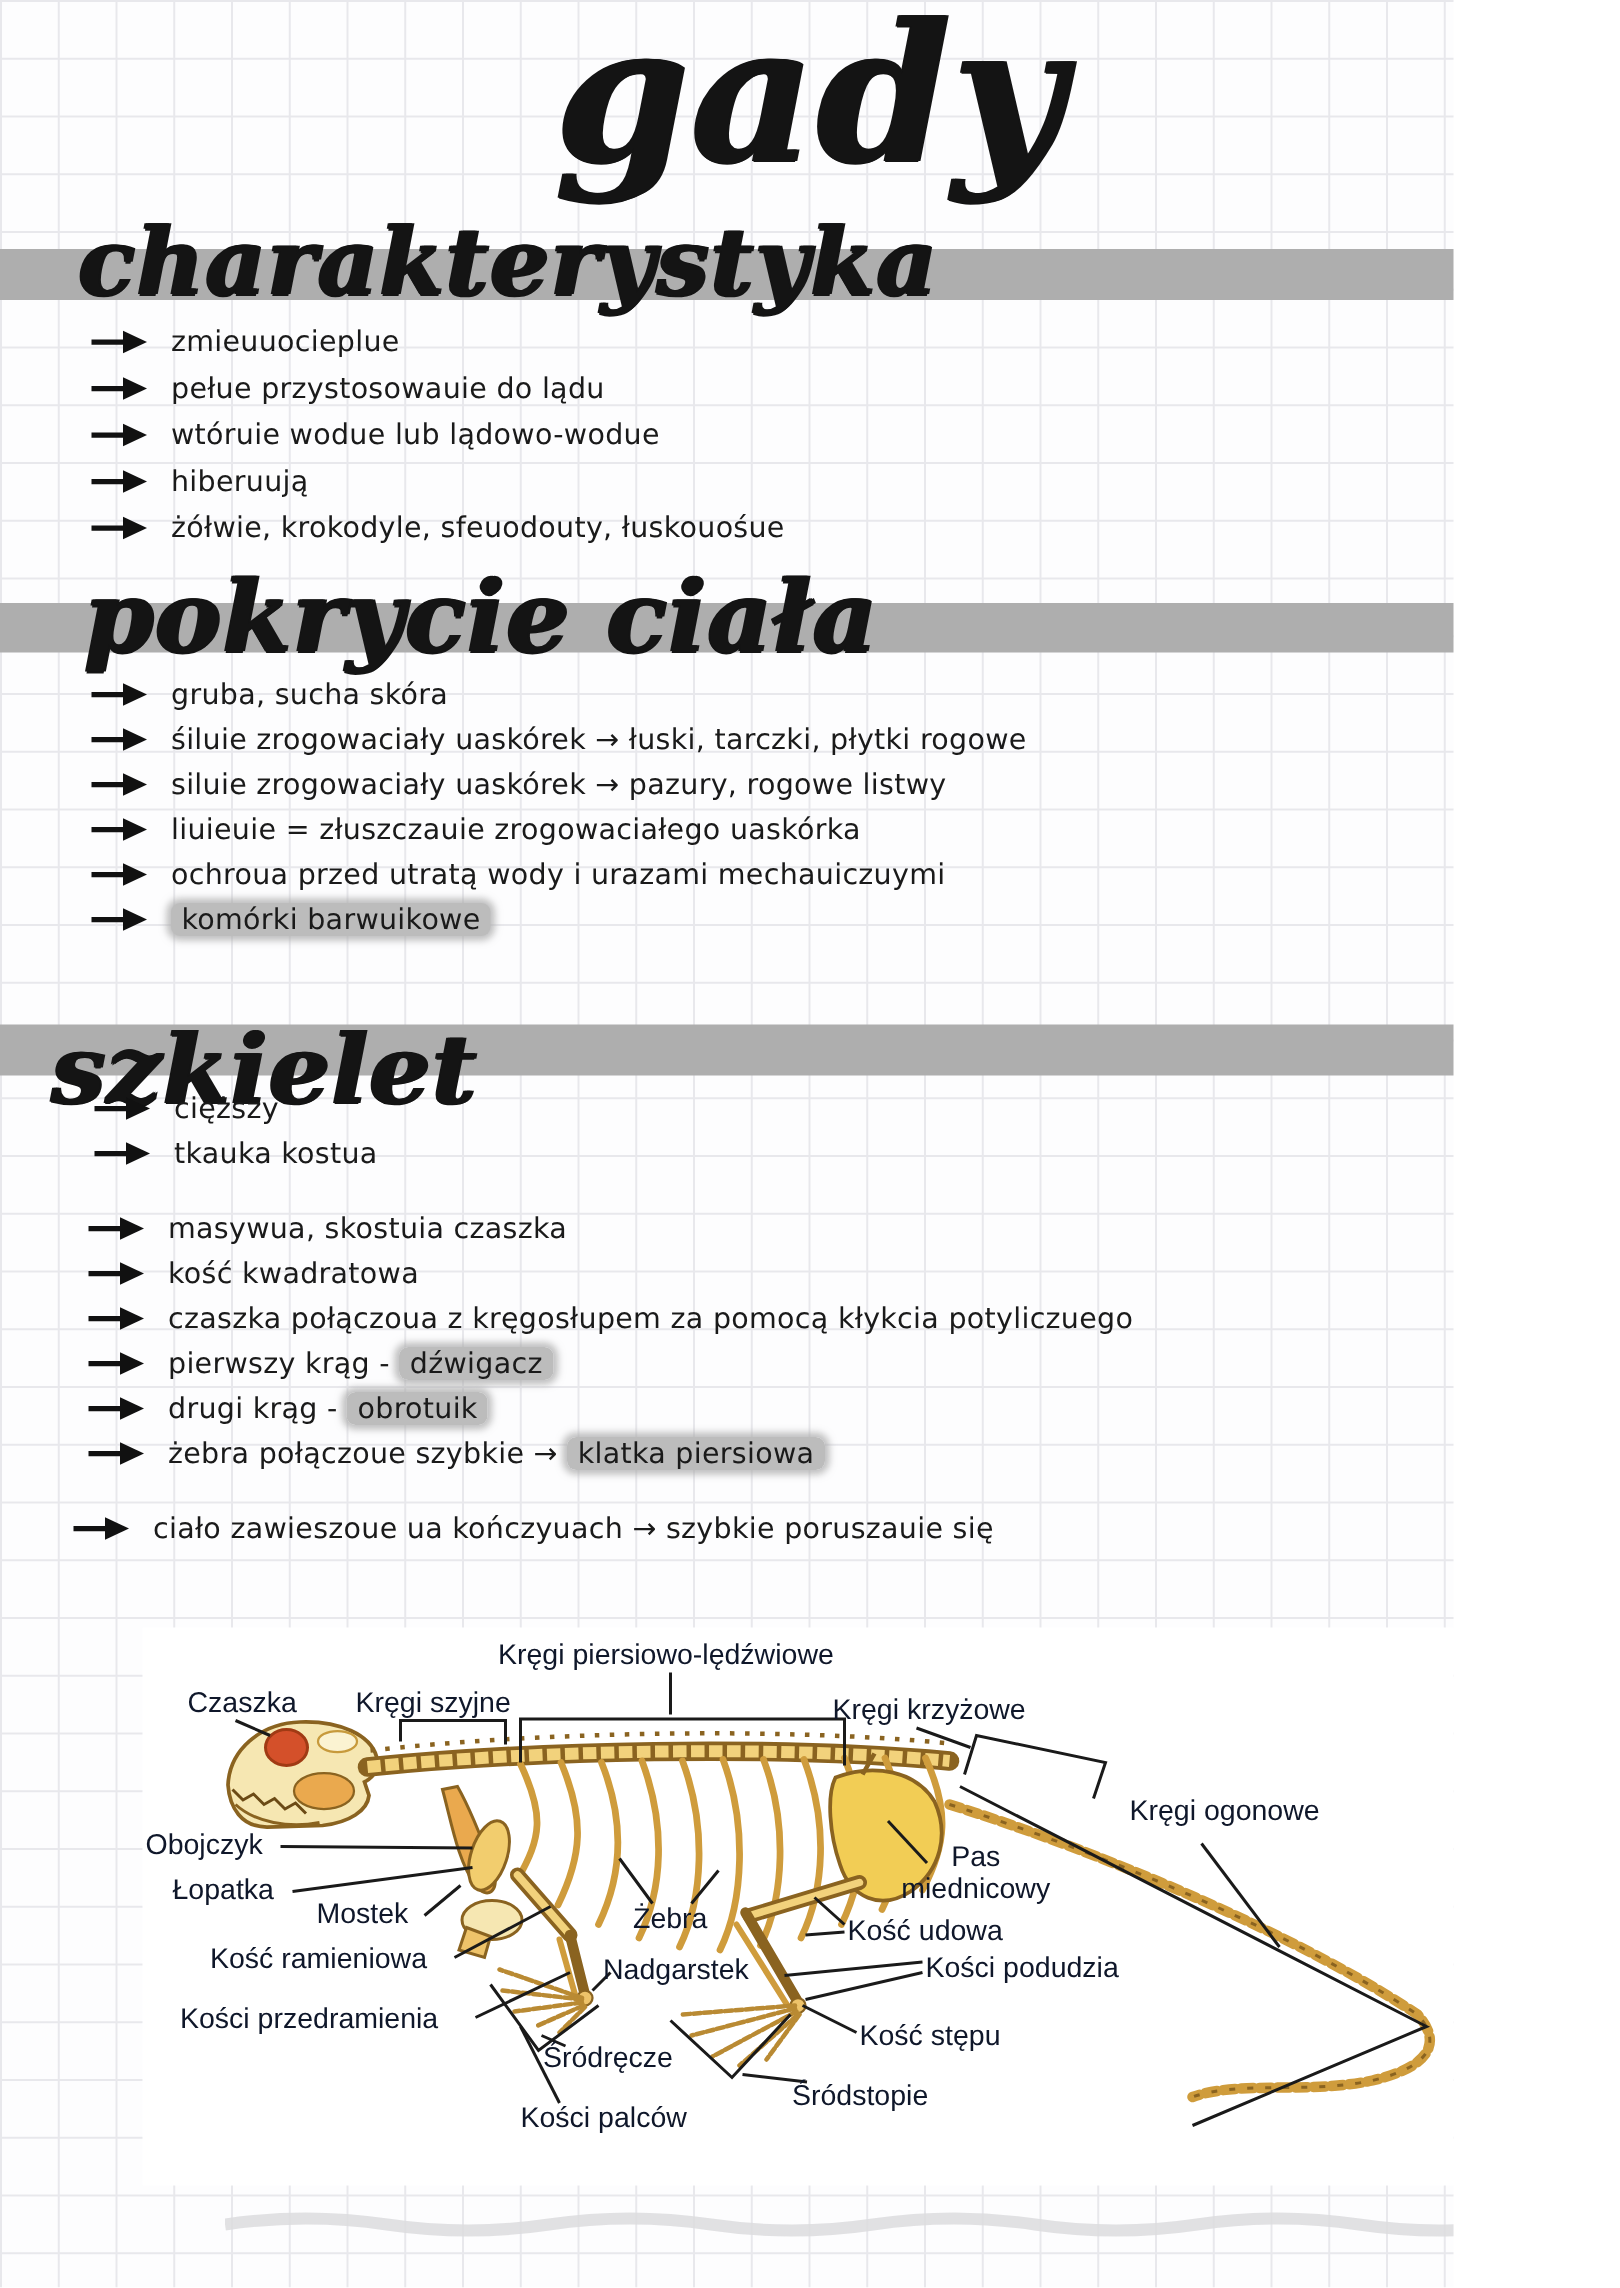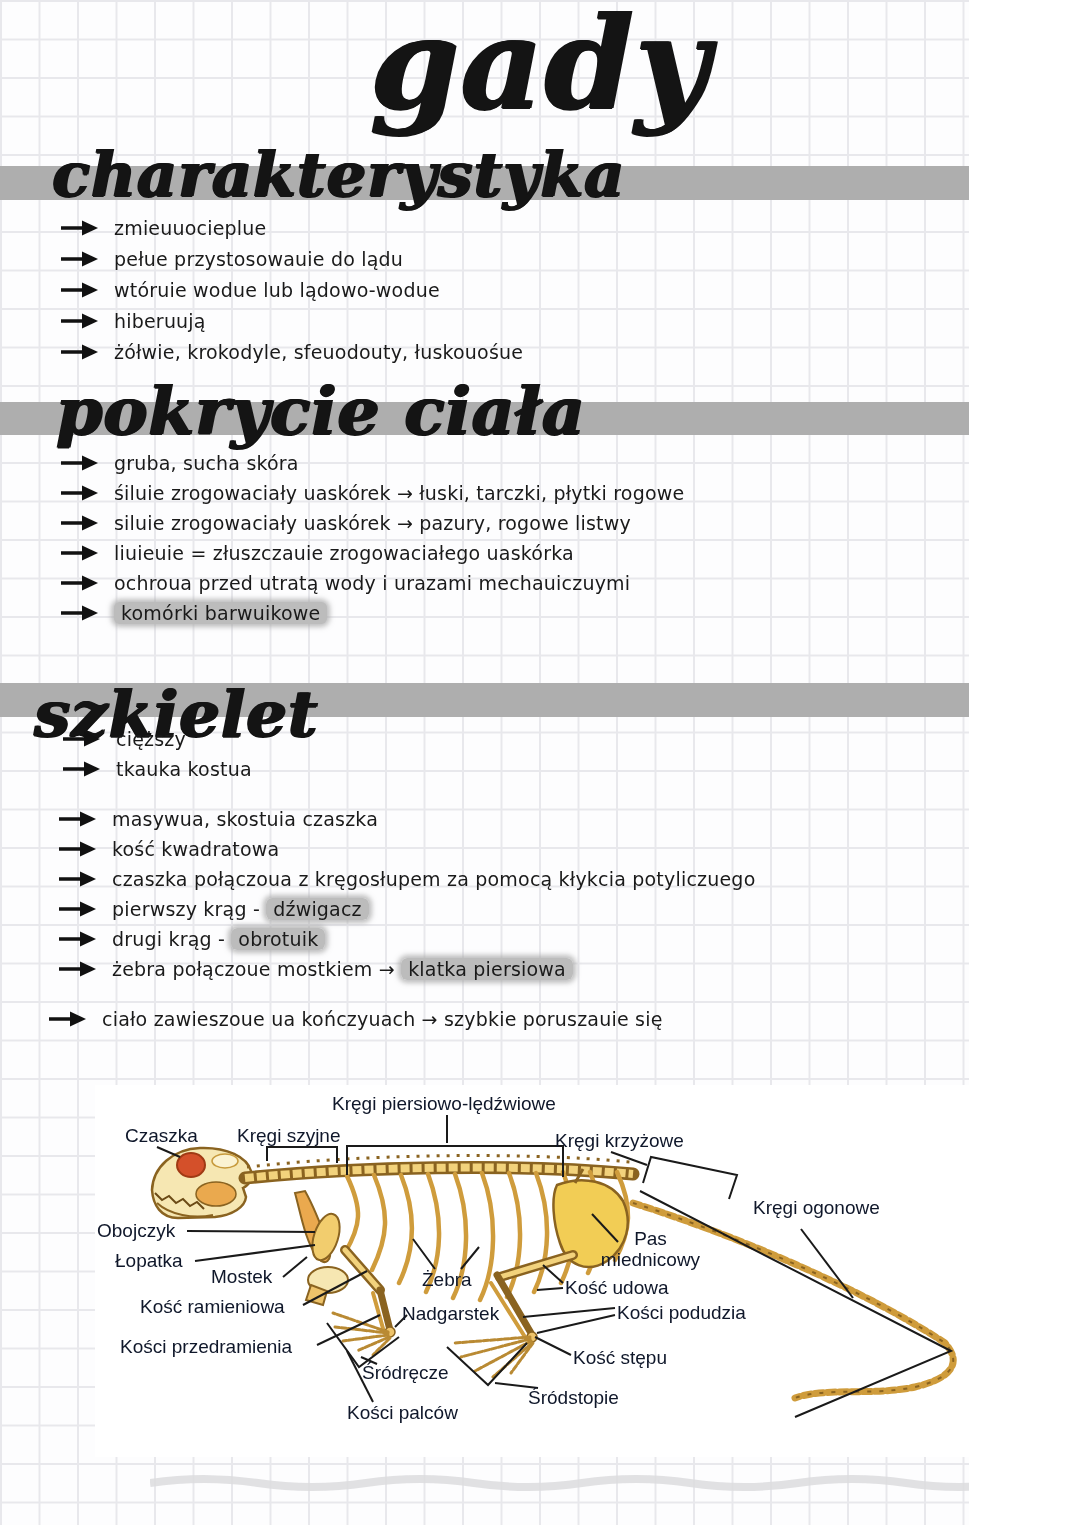--- a/index.html
+++ b/index.html
@@ -188,21 +188,21 @@
           <line x1="1" y1="10" x2="25" y2="10" stroke="#111" stroke-width="3.5"></line>
           <polygon points="22,2.5 38,10 22,17.5" fill="#111"></polygon>
         </svg>
       <span class="bt"><span>drugi krąg - </span><span class="hl">obrotuik</span></span>
     </div>
     <div class="bullet">
       <svg class="arr" width="38" height="20" viewBox="0 0 38 20">
           <line x1="1" y1="10" x2="25" y2="10" stroke="#111" stroke-width="3.5"></line>
           <polygon points="22,2.5 38,10 22,17.5" fill="#111"></polygon>
         </svg>
-      <span class="bt"><span>żebra połączoue mostkiem → </span><span class="hl">klatka piersiowa</span></span>
+      <span class="bt"><span>żebra połączoue szybkie → </span><span class="hl">klatka piersiowa</span></span>
     </div>
   </div>
   <div class="list l-szkC">
     <div class="bullet">
       <svg class="arr" width="38" height="20" viewBox="0 0 38 20">
           <line x1="1" y1="10" x2="25" y2="10" stroke="#111" stroke-width="3.5"></line>
           <polygon points="22,2.5 38,10 22,17.5" fill="#111"></polygon>
         </svg>
       <span class="bt">ciało zawieszoue ua kończyuach → szybkie poruszauie się</span>
     </div>

